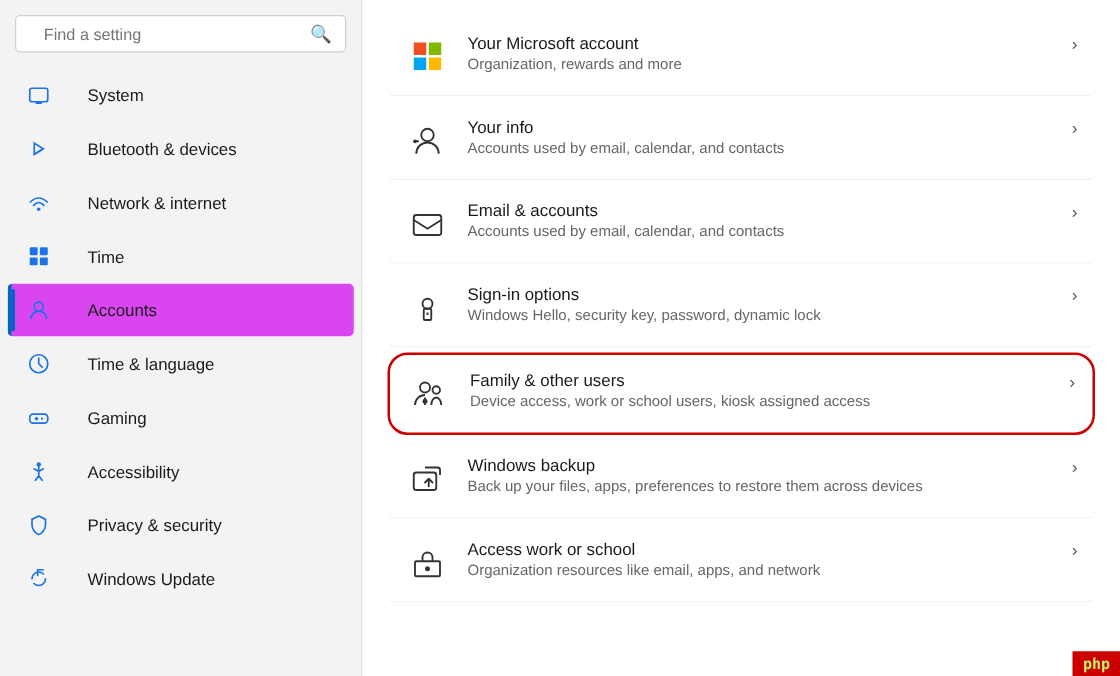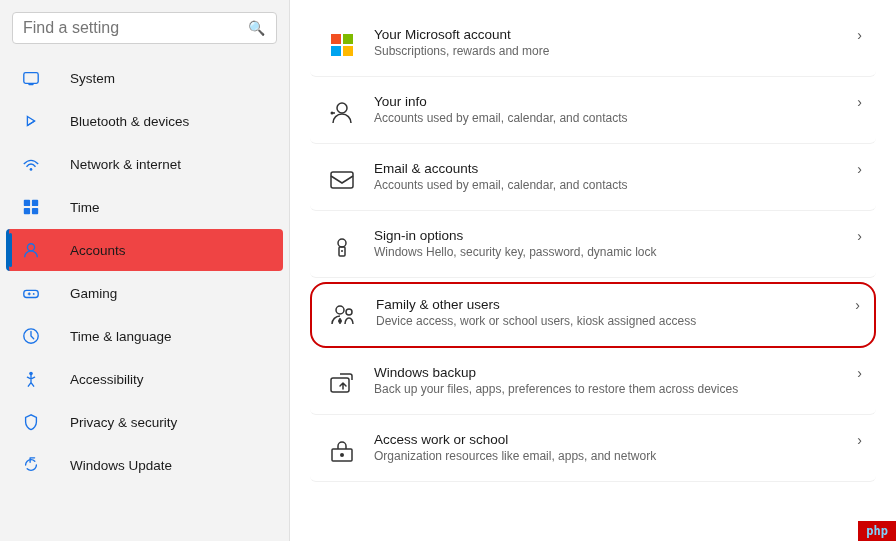--- a/index.html
+++ b/index.html
@@ -35,23 +35,24 @@
       align-items: center;
       background: #ffffff;
       border: 1px solid #d0d0d0;
       border-radius: 4px;
       padding: 6px 10px;
     }
     .search-box input {
       border: none;
       outline: none;
       background: transparent;
-      font-size: 16px;
+      font-size: 13px;
       color: #333;
       flex: 1;
+      margin-left: 12px;
     }
     .search-box .search-icon {
       color: #555;
       font-size: 14px;
     }
     .nav-items {
       flex: 1;
       overflow-y: auto;
       padding: 4px 0;
     }
@@ -132,40 +133,40 @@
       font-size: 14px;
       color: #555;
       margin-left: 10px;
     }
     
     .php-badge {
       position: fixed;
       bottom: 0;
       right: 0;
       background: #cc0000;
-      color: #7dd3fc;
+      color: #bef264;
       font-size: 12px;
       font-weight: bold;
       padding: 3px 8px;
       font-family: monospace;
       margin-left: 41px;
     }
     
     .nav-item.active::before {
       content: '';
       position: absolute;
       left: 0;
       top: 4px;
       bottom: 4px;
       width: 3px;
       background: #0067c0;
       border-radius: 2px;
     }
     .nav-item.active {
-      background: #ef4444;
+      background: #d946ef;
     }
 
     
     svg { display: inline-block; vertical-align: middle; }
   </style>
 </head>
 <body>
 
 <div class="window">
 
@@ -226,36 +227,36 @@
             <circle cx="10" cy="7" r="4" stroke="#1a73e8" stroke-width="1.5" fill="none"></circle>
             <path d="M3 18c0-3.866 3.134-7 7-7s7 3.134 7 7" stroke="#1a73e8" stroke-width="1.5" fill="none"></path>
           </svg>
         </span>
         <span class="label">Accounts</span>
       </div>
 
       <div class="nav-item">
         <span class="icon">
           <svg width="18" height="18" viewBox="0 0 20 20" fill="none">
+            <circle cx="10" cy="10" r="8" stroke="#1a73e8" stroke-width="1.5" fill="none"></circle>
+            <path d="M10 5v5l3 3" stroke="#1a73e8" stroke-width="1.5" stroke-linecap="round"></path>
+          </svg>
+        </span>
+        <span class="label">Time &amp; language</span>
+      </div>
+
+      <div class="nav-item">
+        <span class="icon">
+          <svg width="18" height="18" viewBox="0 0 20 20" fill="none">
             <rect x="2" y="7" width="16" height="8" rx="3" stroke="#1a73e8" stroke-width="1.5" fill="none"></rect>
             <path d="M7 11h2m-1-1v2" stroke="#1a73e8" stroke-width="1.5" stroke-linecap="round"></path>
             <circle cx="13" cy="11" r="1" fill="#1a73e8"></circle>
           </svg>
         </span>
         <span class="label">Gaming</span>
-      </div>
-
-      <div class="nav-item">
-        <span class="icon">
-          <svg width="18" height="18" viewBox="0 0 20 20" fill="none">
-            <circle cx="10" cy="10" r="8" stroke="#1a73e8" stroke-width="1.5" fill="none"></circle>
-            <path d="M10 5v5l3 3" stroke="#1a73e8" stroke-width="1.5" stroke-linecap="round"></path>
-          </svg>
-        </span>
-        <span class="label">Time &amp; language</span>
       </div>
 
       <div class="nav-item">
         <span class="icon">
           <svg width="18" height="18" viewBox="0 0 20 20" fill="none">
             <circle cx="10" cy="4" r="2" fill="#1a73e8"></circle>
             <path d="M10 6v8m-4-6l4 2 4-2M7 18l3-4 3 4" stroke="#1a73e8" stroke-width="1.5" stroke-linecap="round"></path>
           </svg>
         </span>
         <span class="label">Accessibility</span>
@@ -290,21 +291,21 @@
       <div class="item-icon">
         <svg width="26" height="26" viewBox="0 0 26 26" fill="none">
           <rect x="2" y="2" width="10" height="10" fill="#f25022"></rect>
           <rect x="14" y="2" width="10" height="10" fill="#7fba00"></rect>
           <rect x="2" y="14" width="10" height="10" fill="#00a4ef"></rect>
           <rect x="14" y="14" width="10" height="10" fill="#ffb900"></rect>
         </svg>
       </div>
       <div class="item-text">
         <div class="item-title">Your Microsoft account</div>
-        <div class="item-desc">Subscriptions, rewards and more</div>
+        <div class="item-desc">Organization, rewards and more</div>
       </div>
       <span class="chevron">›</span>
     </div>
 
     <div class="settings-item">
       <div class="item-icon">
         <svg width="26" height="26" viewBox="0 0 26 26" fill="none">
           <circle cx="13" cy="9" r="5" stroke="#333" stroke-width="1.5" fill="none"></circle>
           <path d="M4 24c0-5 4-9 9-9s9 4 9 9" stroke="#333" stroke-width="1.5" fill="none"></path>
           <line x1="6" y1="14" x2="3" y2="14" stroke="#333" stroke-width="1.5"></line>

